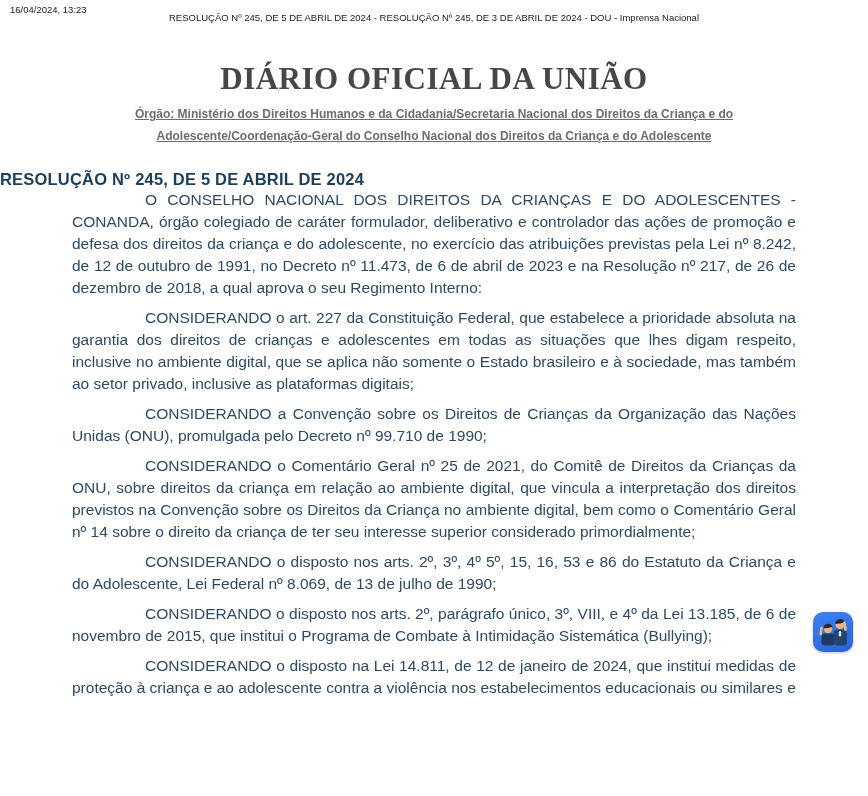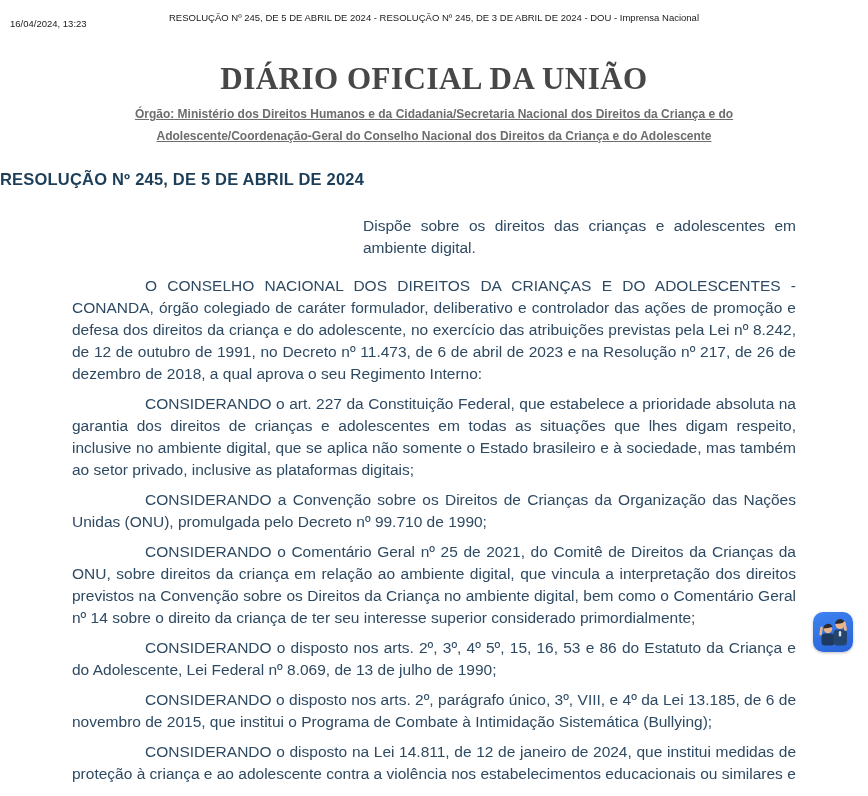--- a/index.html
+++ b/index.html
@@ -12,21 +12,21 @@
   
   .print-header {
     position: relative;
     height: 24px;
     padding-top: 12px;
     font-size: 9.5px;
     color: #1a1a1a;
   }
   .print-timestamp {
     position: absolute;
-    left: 10px; top: 18px;
+    left: 10px; top: 4px;
     white-space: nowrap;
   }
   .print-doc-title {
     text-align: center;
     white-space: nowrap;
   }
   
   .masthead { margin-top: 38px; text-align: center; }
   .masthead-title {
     font-family: "Liberation Serif", "DejaVu Serif", serif;
@@ -98,21 +98,20 @@
 </div>
 
 <div class="masthead">
   <div class="masthead-title">DIÁRIO OFICIAL DA UNIÃO</div>
   <div class="organ-line">Órgão: Ministério dos Direitos Humanos e da Cidadania/Secretaria Nacional dos Direitos da Criança e do Adolescente/Coordenação-Geral do Conselho Nacional dos Direitos da Criança e do Adolescente</div>
 </div>
 
 <div class="doc-title">RESOLUÇÃO Nº 245, DE 5 DE ABRIL DE 2024</div>
 
 <div class="content">
-  <p class="ementa">Dispõe sobre os direitos das crianças e adolescentes em ambiente digital.</p>
   <p class="body-par">O CONSELHO NACIONAL DOS DIREITOS DA CRIANÇAS E DO ADOLESCENTES - CONANDA, órgão colegiado de caráter formulador, deliberativo e controlador das ações de promoção e defesa dos direitos da criança e do adolescente, no exercício das atribuições previstas pela Lei nº 8.242, de 12 de outubro de 1991, no Decreto nº 11.473, de 6 de abril de 2023 e na Resolução nº 217, de 26 de dezembro de 2018, a qual aprova o seu Regimento Interno:</p>
   <p class="body-par">CONSIDERANDO o art. 227 da Constituição Federal, que estabelece a prioridade absoluta na garantia dos direitos de crianças e adolescentes em todas as situações que lhes digam respeito, inclusive no ambiente digital, que se aplica não somente o Estado brasileiro e à sociedade, mas também ao setor privado, inclusive as plataformas digitais;</p>
   <p class="body-par">CONSIDERANDO a Convenção sobre os Direitos de Crianças da Organização das Nações Unidas (ONU), promulgada pelo Decreto nº 99.710 de 1990;</p>
   <p class="body-par">CONSIDERANDO o Comentário Geral nº 25 de 2021, do Comitê de Direitos da Crianças da ONU, sobre direitos da criança em relação ao ambiente digital, que vincula a interpretação dos direitos previstos na Convenção sobre os Direitos da Criança no ambiente digital, bem como o Comentário Geral nº 14 sobre o direito da criança de ter seu interesse superior considerado primordialmente;</p>
   <p class="body-par">CONSIDERANDO o disposto nos arts. 2º, 3º, 4º 5º, 15, 16, 53 e 86 do Estatuto da Criança e do Adolescente, Lei Federal nº 8.069, de 13 de julho de 1990;</p>
   <p class="body-par">CONSIDERANDO o disposto nos arts. 2º, parágrafo único, 3º, VIII, e 4º da Lei 13.185, de 6 de novembro de 2015, que institui o Programa de Combate à Intimidação Sistemática (Bullying);</p>
   <p class="body-par">CONSIDERANDO o disposto na Lei 14.811, de 12 de janeiro de 2024, que institui medidas de proteção à criança e ao adolescente contra a violência nos estabelecimentos educacionais ou similares e</p>
 </div>
 
 <div class="vlibras-widget">

